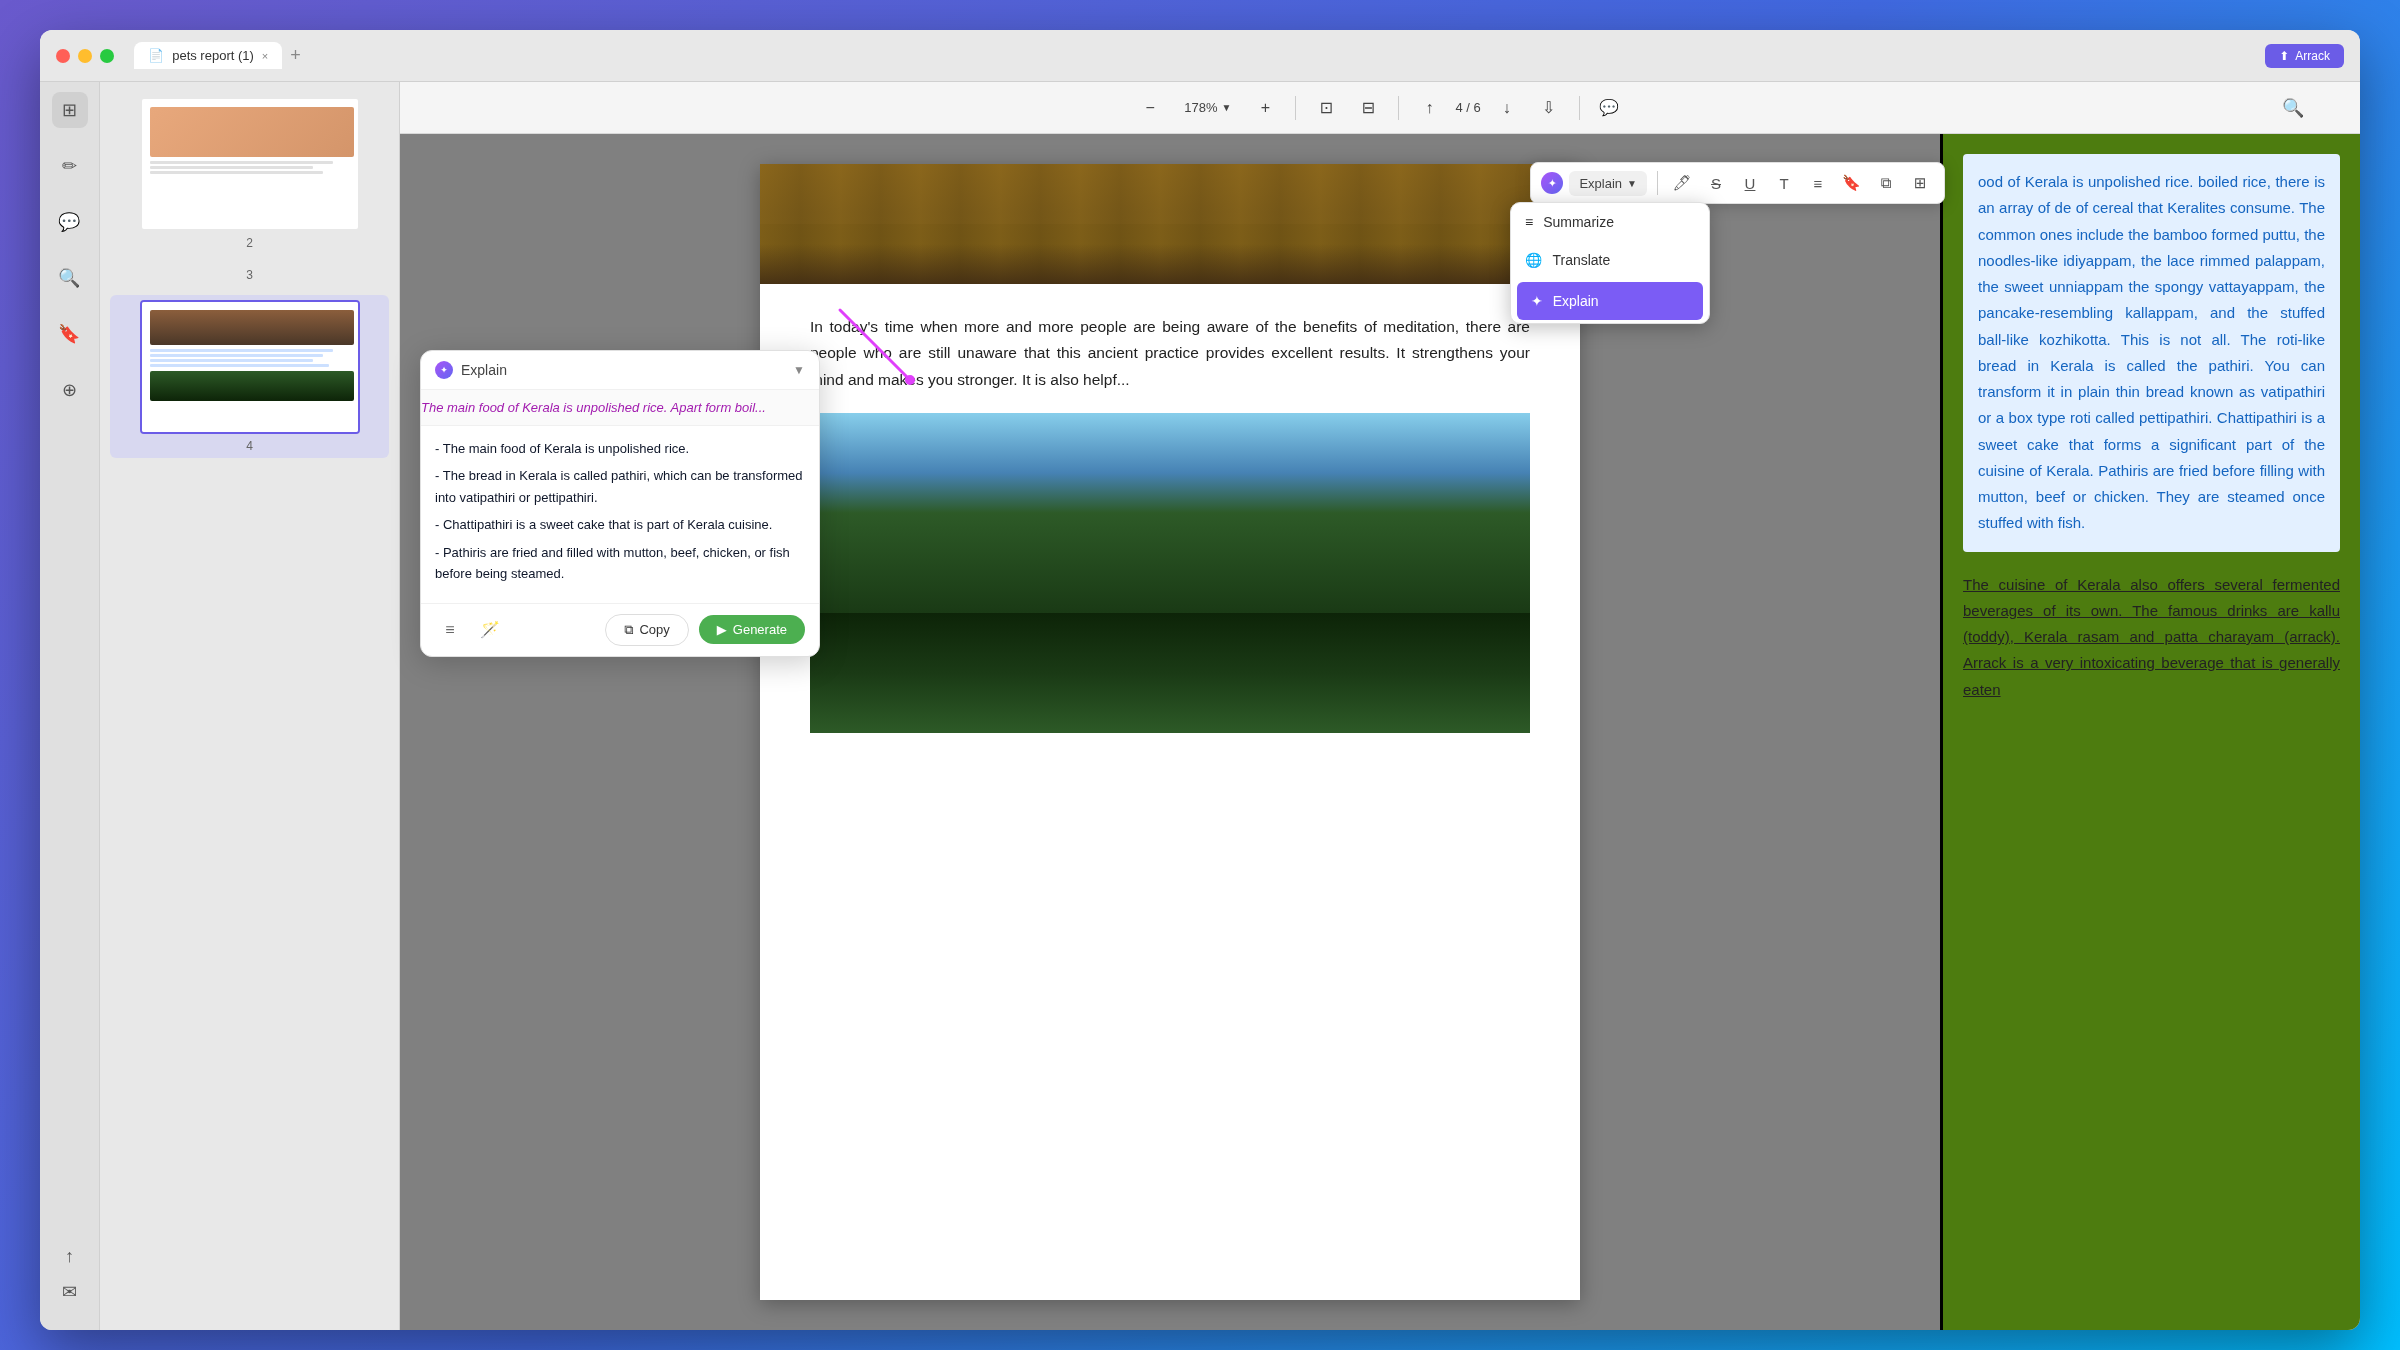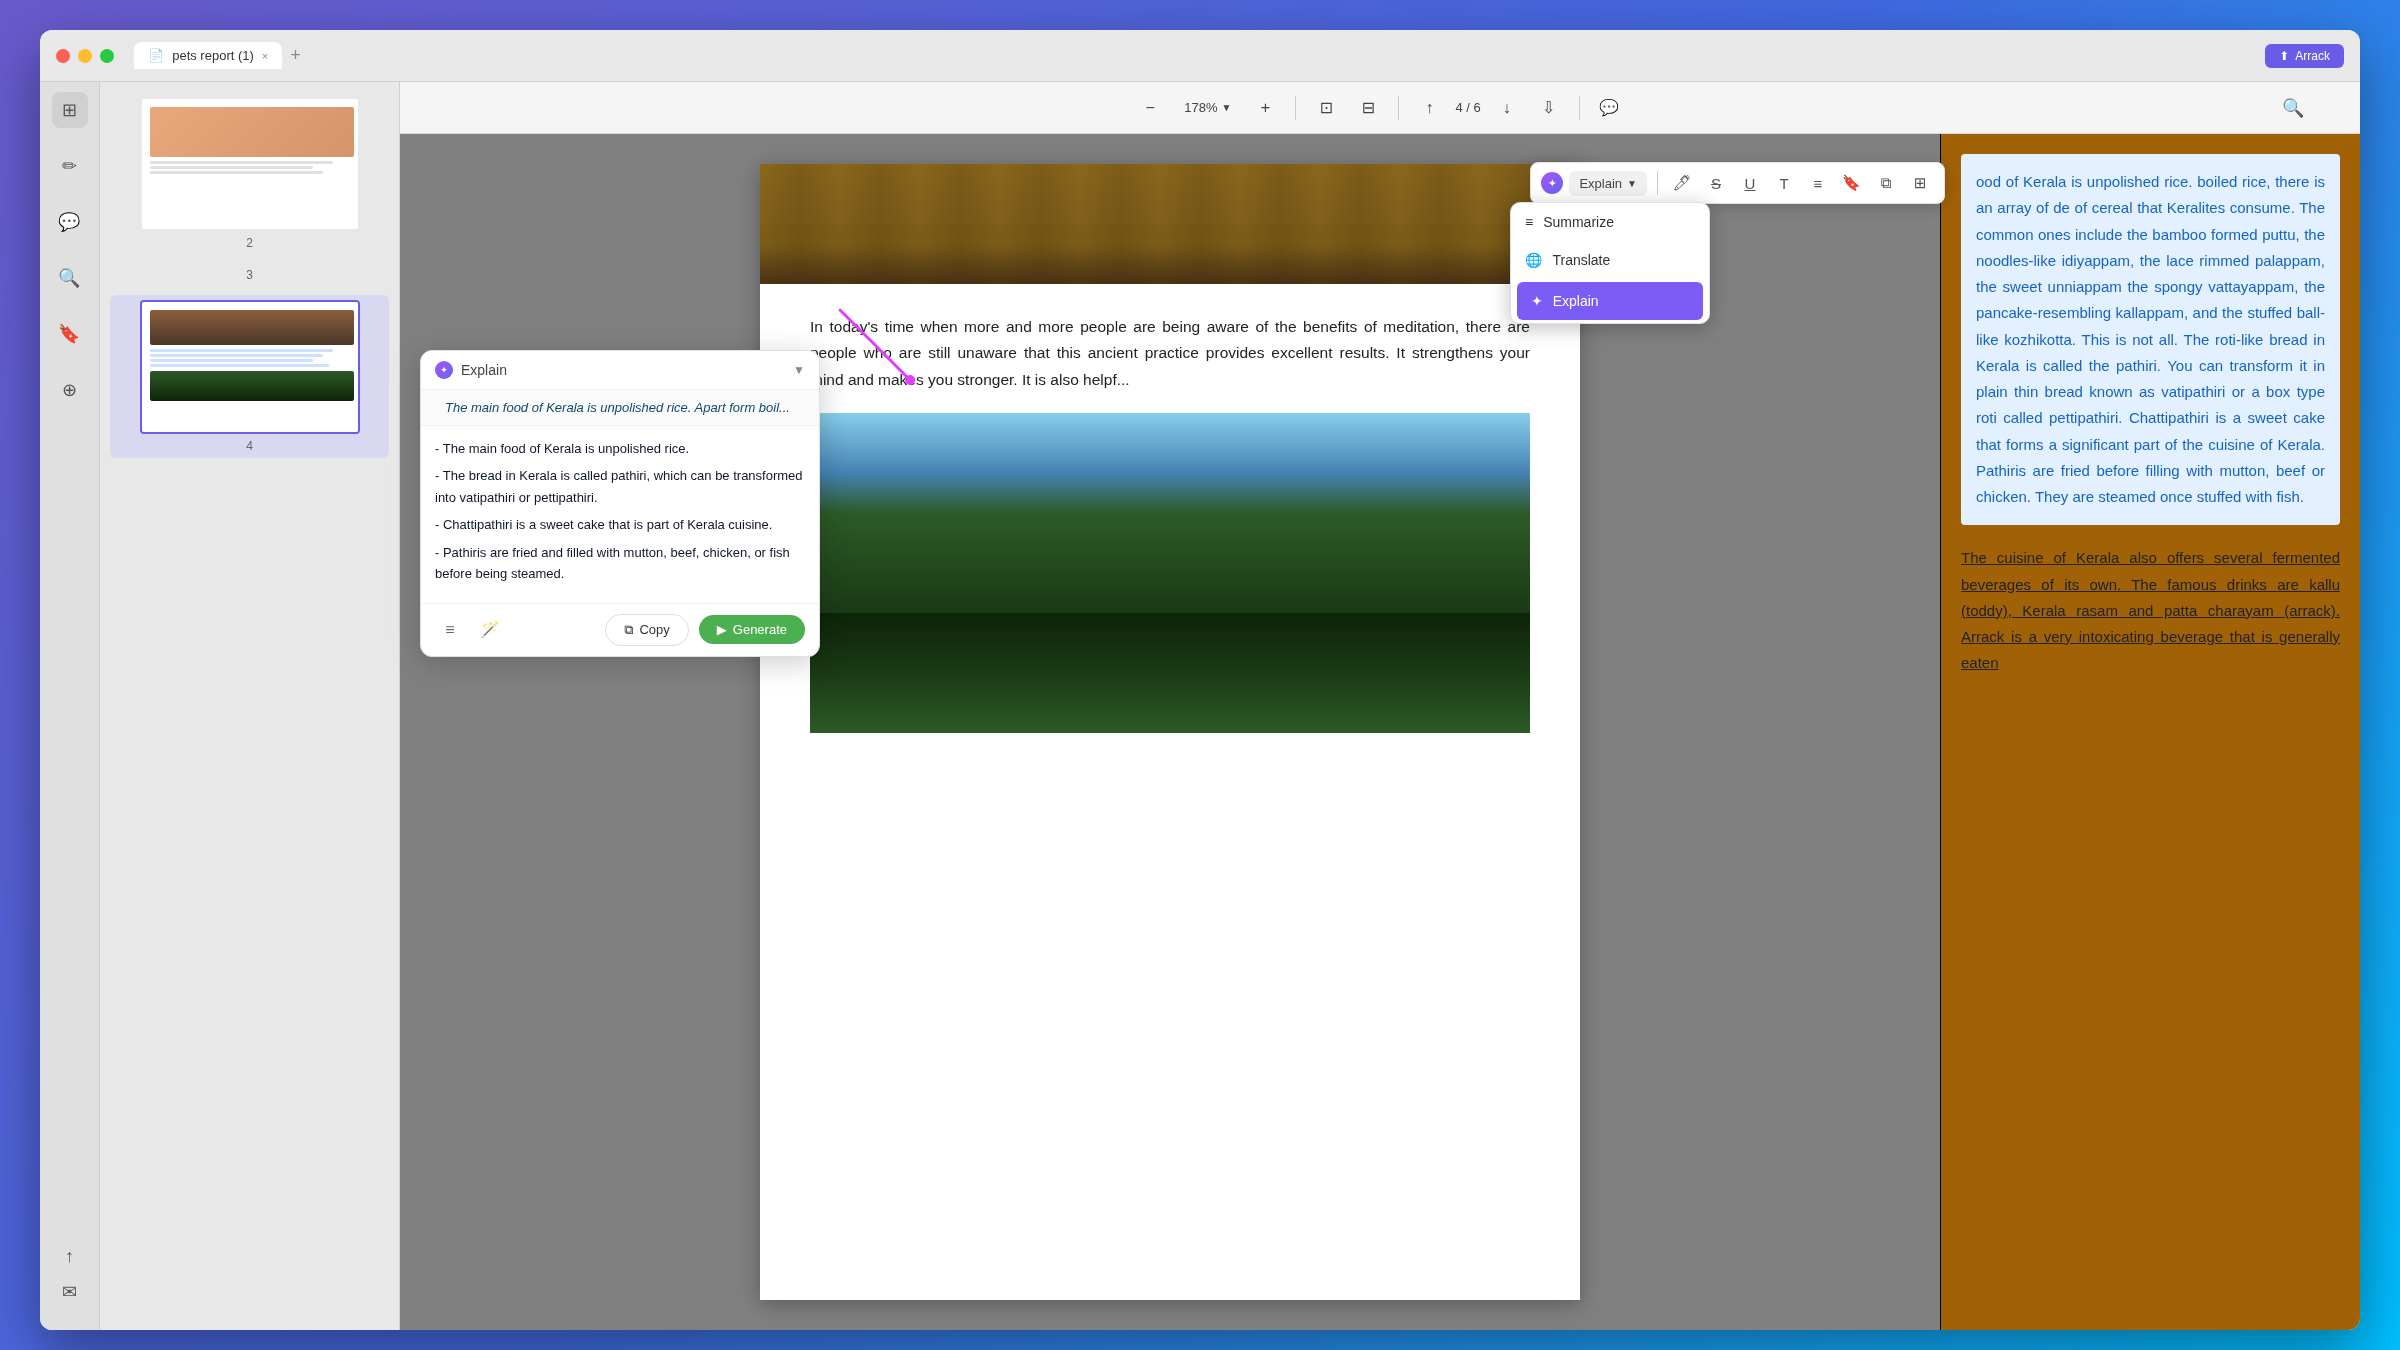--- a/index.html
+++ b/index.html
@@ -243,22 +243,22 @@
       width: 100%;
       height: 320px;
       background: linear-gradient(180deg, #2d5a27 0%, #1a3a15 40%, #0d2408 70%, #1a3a15 100%);
       margin-top: 10px;
       position: relative;
     }
 
     
     .right-panel {
       width: 420px;
-      background: #a16207;
-      border-left: 1px solid #000000;
+      background: #4d7c0f;
+      border-left: 3px solid #000000;
       overflow-y: auto;
       padding: 20px;
       position: relative;
     }
 
     .highlighted-text {
       font-size: 15px;
       line-height: 1.75;
       color: #1565c0;
       text-align: justify;
@@ -378,22 +378,22 @@
       gap: 8px;
     }
     .explain-dropdown {
       margin-left: auto;
       font-size: 12px;
       color: #888;
       cursor: pointer;
     }
     .explain-input-text {
       font-size: 13px;
-      color: #0c4a6e;
-      padding: 10px 24px;
+      color: #a21caf;
+      padding: 10px 0;
       background: #fafafa;
       border-bottom: 1px solid #f0f0f0;
       font-style: italic;
     }
     .explain-result {
       padding: 12px 14px;
       font-size: 13px;
       line-height: 1.65;
       color: #0f172a;
       min-height: 140px;

